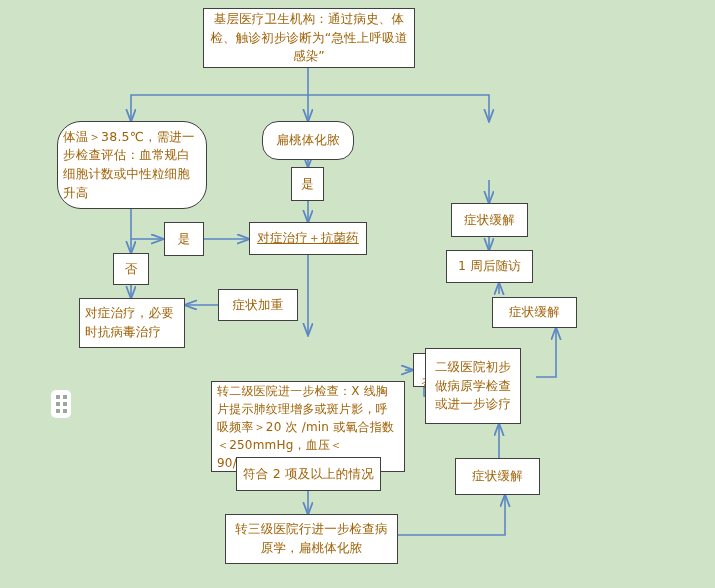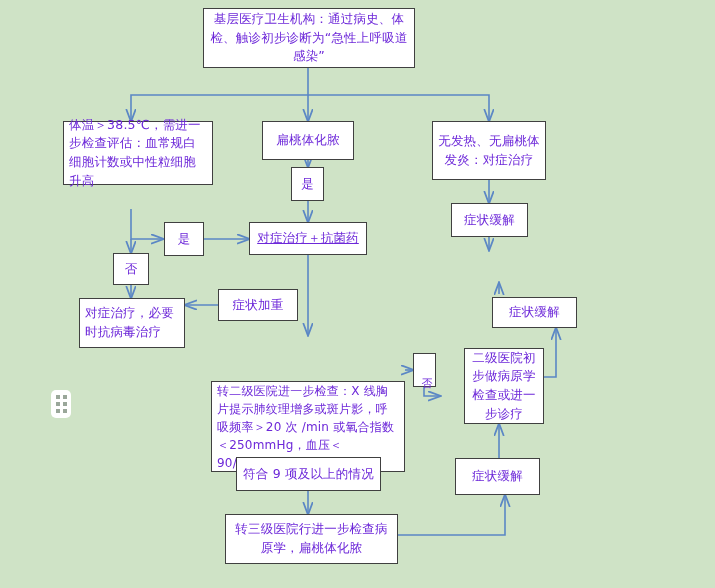--- a/index.html
+++ b/index.html
@@ -25,21 +25,21 @@
     top: 0;
     width: 715px;
     height: 588px;
     pointer-events: none;
   }
   .node {
     position: absolute;
     box-sizing: border-box;
     background: #ffffff;
     border: 1px solid #404040;
-    color: #6d28d9;
+    color: #a16207;
     display: flex;
     align-items: center;
     justify-content: center;
     text-align: center;
     padding: 3px 5px;
     line-height: 1.5;
     font-size: 12.5px;
     letter-spacing: 0.2px;
   }
   .node.left-text {
@@ -138,31 +138,28 @@
       <path d="M398,535 L505,535 L505,495"></path>
 
       <path d="M499,458 L499,424"></path>
     </g>
   </svg>
 
   <div class="node" style="left:203px; top:8px; width:212px; height:60px; font-size:12.5px;">
     <span class="txt">基层医疗卫生机构：通过病史、体检、触诊初步诊断为“急性上呼吸道感染”</span>
   </div>
 
-  <div class="node left-text" style="left:63px; top:121px; width:150px; height:64px;">
+  <div class="node left-text" style="left:57px; top:121px; width:150px; height:88px;border-radius:24px;">
     <span class="txt">体温＞38.5℃，需进一步检查评估：血常规白细胞计数或中性粒细胞升高</span>
   </div>
 
-  <div class="node" style="left:262px; top:121px; width:92px; height:39px;">
+  <div class="node" style="left:262px; top:121px; width:92px; height:39px;border-radius:16px;">
     <span class="txt">扁桃体化脓</span>
   </div>
 
-  <div class="node" style="left:432px; top:121px; width:114px; height:59px;">
-    <span class="txt">无发热、无扁桃体发炎：对症治疗</span>
-  </div>
 
   <div class="node small" style="left:291px; top:167px; width:33px; height:34px;">
     <span class="txt">是</span>
   </div>
 
   <div class="node small" style="left:164px; top:222px; width:40px; height:34px;">
     <span class="txt">是</span>
   </div>
 
   <div class="node small" style="left:113px; top:253px; width:36px; height:32px;">
@@ -170,20 +167,23 @@
   </div>
 
   <div class="node" style="left:249px; top:222px; width:118px; height:33px;text-decoration:underline;">
     <span class="txt">对症治疗＋抗菌药</span>
   </div>
 
   <div class="node" style="left:451px; top:203px; width:77px; height:34px;">
     <span class="txt">症状缓解</span>
   </div>
 
+  <div class="node" style="left:446px; top:250px; width:87px; height:33px;">
+    <span class="txt">1 周后随访</span>
+  </div>
 
   <div class="node" style="left:218px; top:289px; width:80px; height:32px;">
     <span class="txt">症状加重</span>
   </div>
 
   <div class="node left-text" style="left:79px; top:298px; width:106px; height:50px;">
     <span class="txt">对症治疗，必要时抗病毒治疗</span>
   </div>
 
   <div class="node" style="left:492px; top:297px; width:85px; height:31px;">
@@ -191,26 +191,26 @@
   </div>
 
   <div class="node left-text" style="left:211px; top:335px; width:194px; height:91px; font-size:12px;margin-top:46px;">
     <span class="txt">转二级医院进一步检查：X 线胸片提示肺纹理增多或斑片影，呼吸频率＞20 次 /min 或氧合指数＜250mmHg，血压＜90/60mmHg</span>
   </div>
 
   <div class="node vert" style="left:413px; top:353px; width:23px; height:34px;">
     <span class="txt">否</span>
   </div>
 
-  <div class="node" style="left:464px; top:348px; width:80px; height:76px;text-align:center;">
+  <div class="node" style="left:425px; top:348px; width:96px; height:76px;text-align:center;">
     <span class="txt">二级医院初步做病原学检查或进一步诊疗</span>
   </div>
 
   <div class="node" style="left:236px; top:457px; width:145px; height:34px;">
-    <span class="txt">符合 9 项及以上的情况</span>
+    <span class="txt">符合 2 项及以上的情况</span>
   </div>
 
   <div class="node" style="left:455px; top:458px; width:85px; height:37px;">
     <span class="txt">症状缓解</span>
   </div>
 
   <div class="node" style="left:225px; top:514px; width:173px; height:50px;">
     <span class="txt">转三级医院行进一步检查病原学，扁桃体化脓</span>
   </div>
 

